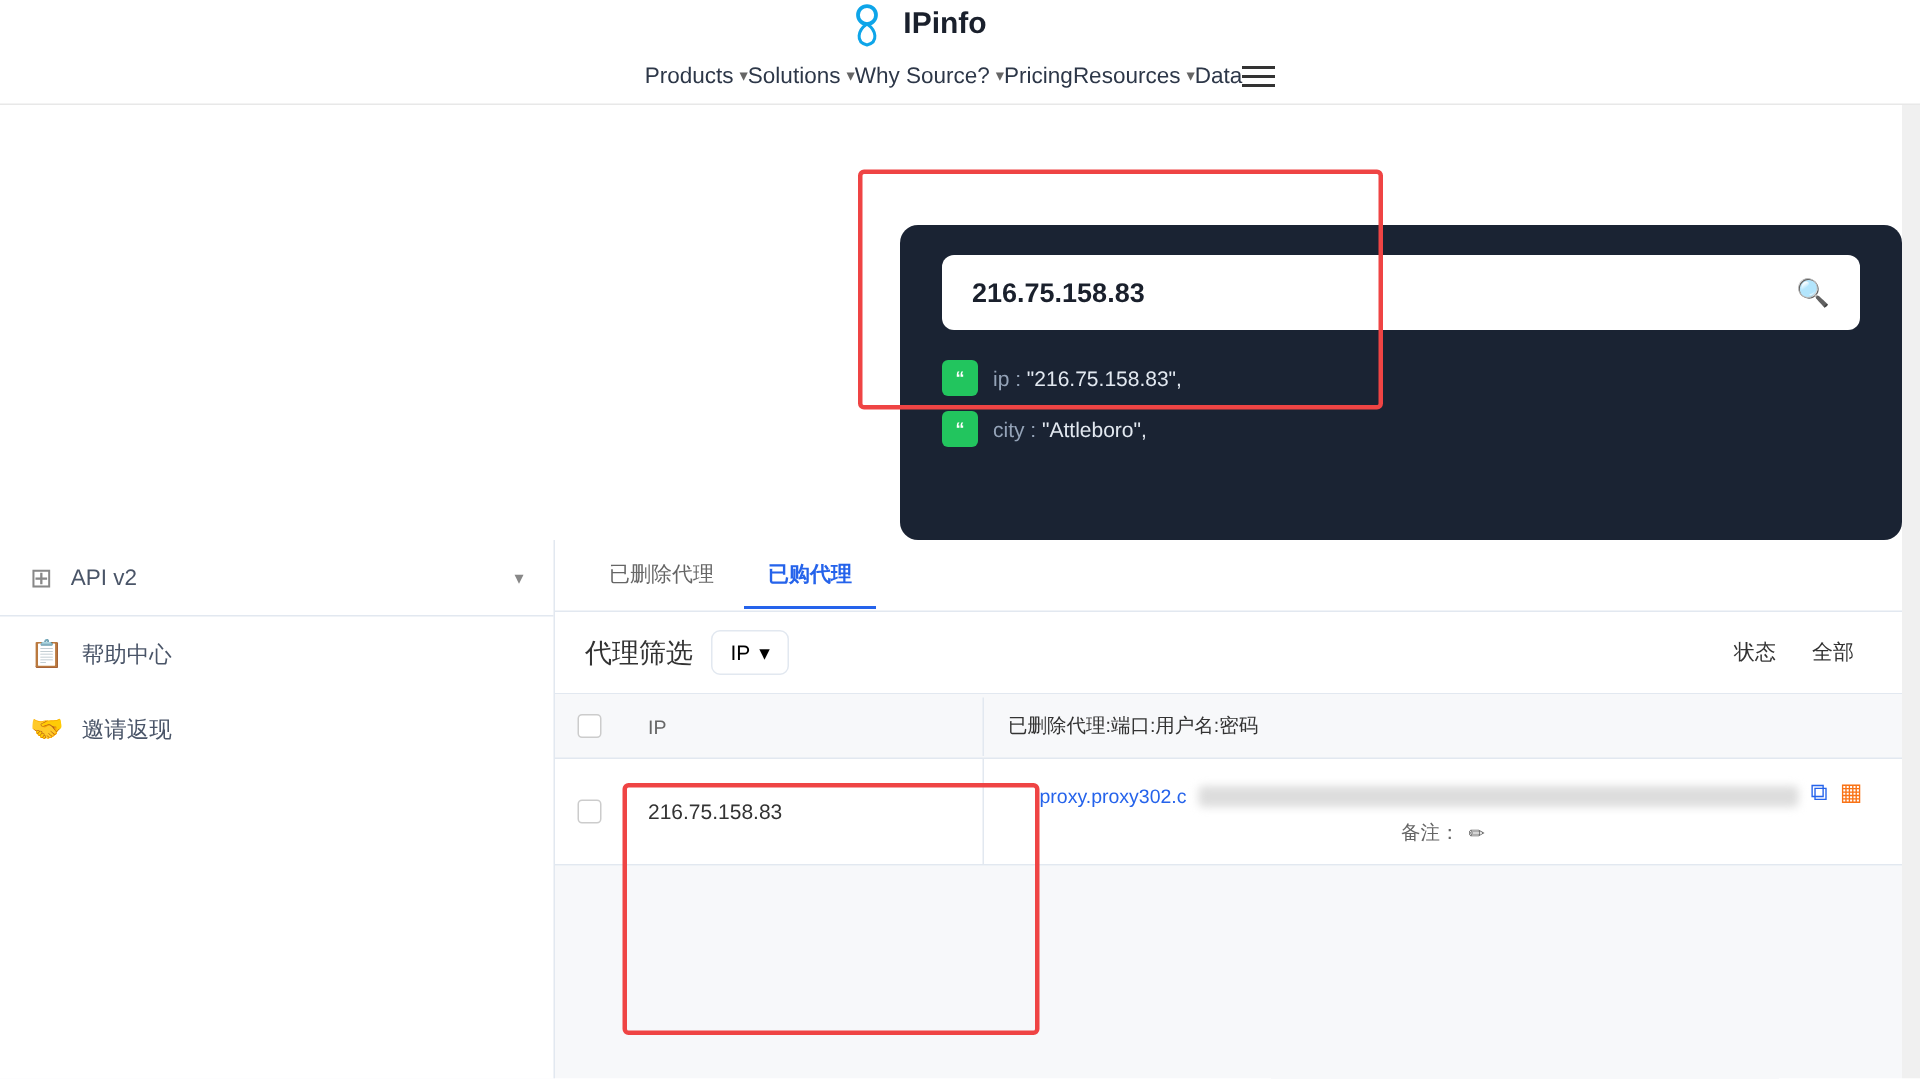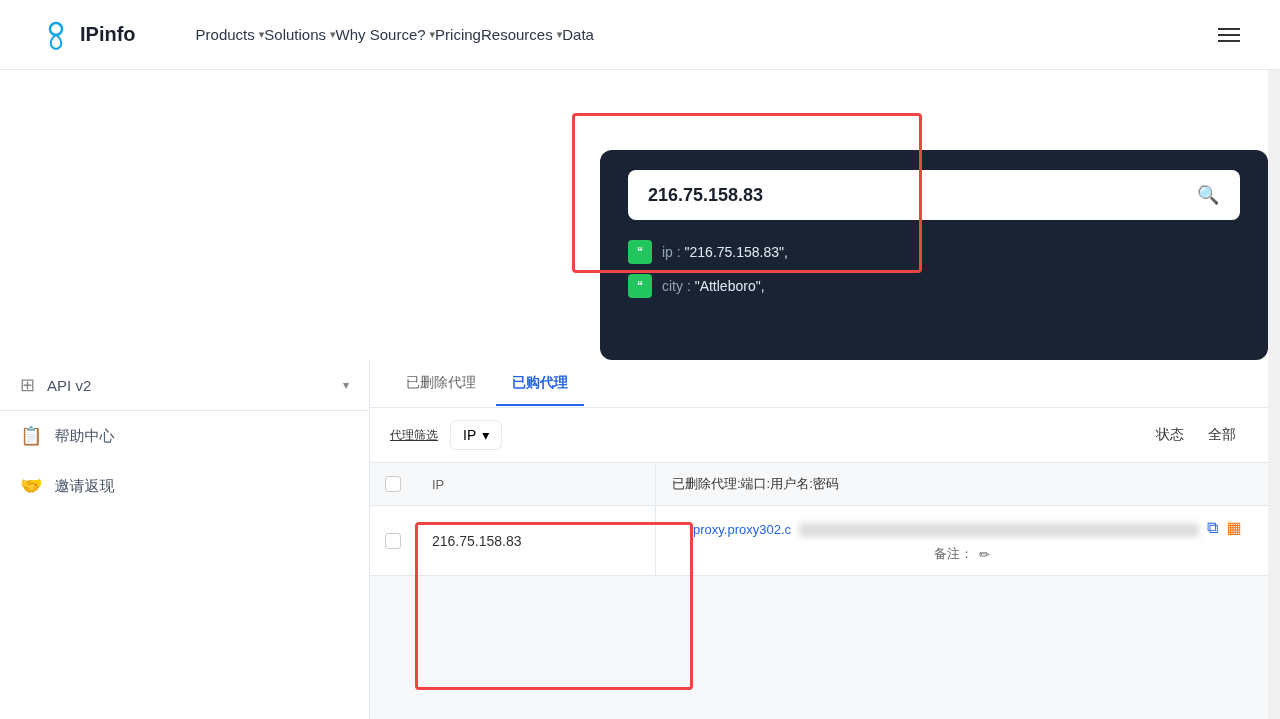--- a/index.html
+++ b/index.html
@@ -2,21 +2,21 @@
 <html><head>
   <meta charset="utf-8">
   <style>
     * { margin: 0; padding: 0; box-sizing: border-box; }
     body { font-family: -apple-system, BlinkMacSystemFont, 'Segoe UI', sans-serif; width: 1280px; height: 719px; overflow: hidden; position: relative; background: #fff; }
 
     
     .navbar {
       position: absolute; top: 0; left: 0; width: 1280px; height: 70px;
       background: #fff; display: flex; align-items: center; padding: 0 40px;
-      border-bottom: 1px solid #e8e8e8; z-index: 100;
+      border-bottom: 1px solid #e8e8e8; z-index: 100; flex-direction: column;
     }
     .logo { display: flex; align-items: center; gap: 8px; margin-right: 60px; }
     .logo-icon { width: 32px; height: 32px; }
     .logo-text { font-size: 20px; font-weight: 700; color: #1a202c; }
     .nav-links { display: flex; align-items: center; flex: 1; }
     .nav-item { display: flex; align-items: center; gap: 4px; font-size: 15px; color: #2d3748; cursor: pointer; font-weight: 500; }
     .nav-item .chevron { font-size: 11px; color: #666; }
     .nav-pricing { font-size: 15px; color: #2d3748; font-weight: 500; cursor: pointer; }
     .nav-docs { font-size: 15px; color: #2d3748; font-weight: 500; cursor: pointer; }
     .hamburger { margin-left: auto; cursor: pointer; display: flex; flex-direction: column; gap: 4px; }
@@ -89,21 +89,21 @@
     .tab {
       padding: 12px 16px; font-size: 14px; cursor: pointer; color: #666;
       border-bottom: 2px solid transparent; margin-right: 4px;
     }
     .tab.active { color: #2563eb; border-bottom: 2px solid #2563eb; font-weight: 600; }
 
     .filter-row {
       display: flex; align-items: center; padding: 12px 20px; background: #fff;
       border-bottom: 1px solid #e2e8f0; gap: 12px;
     }
-    .filter-label { font-size: 12px; color: #333; text-decoration: underline; }
+    .filter-label { font-size: 18px; color: #333; }
     .filter-select {
       display: flex; align-items: center; gap: 6px;
       border: 1px solid #e2e8f0; border-radius: 6px; padding: 6px 12px;
       font-size: 14px; cursor: pointer; background: #fff;
     }
     .filter-spacer { flex: 1; }
     .status-label { font-size: 14px; color: #333; }
     .status-value { font-size: 14px; color: #333; padding: 6px 12px; }
 
     

